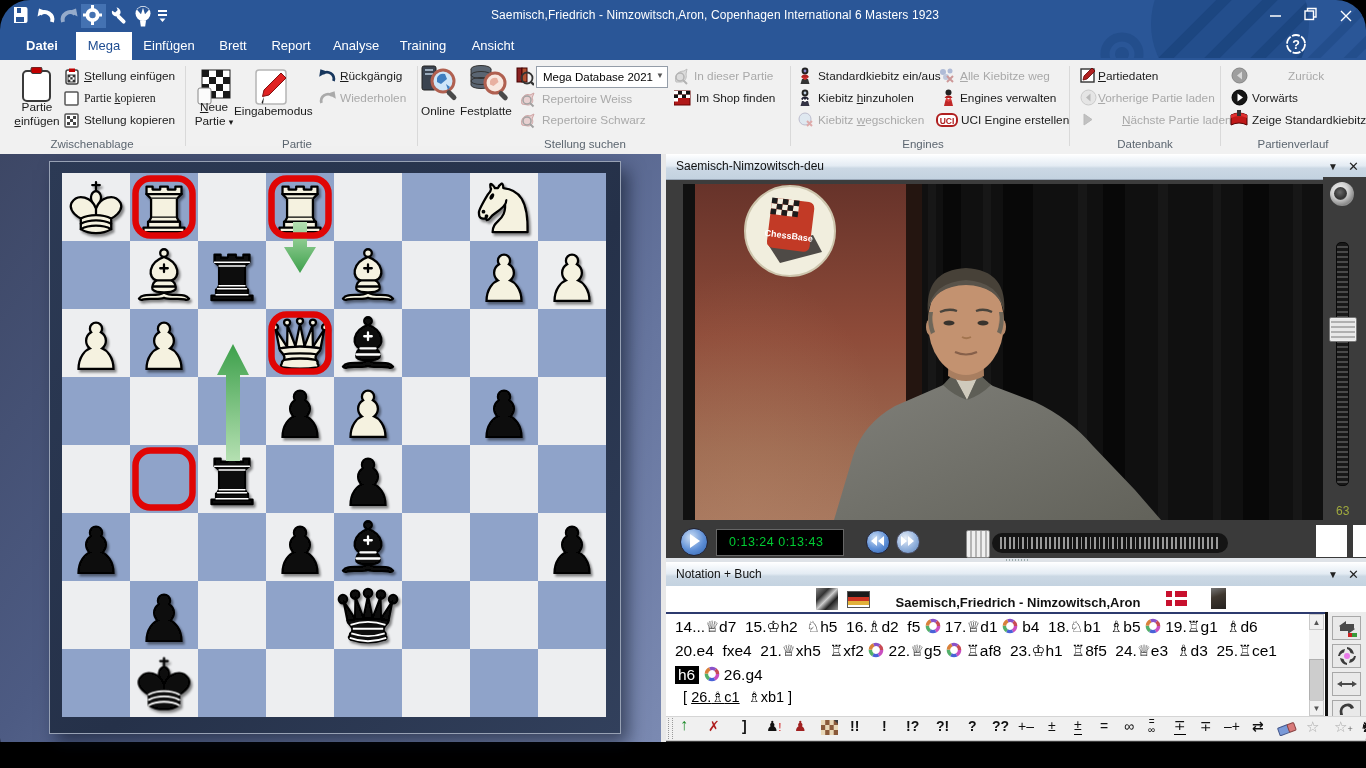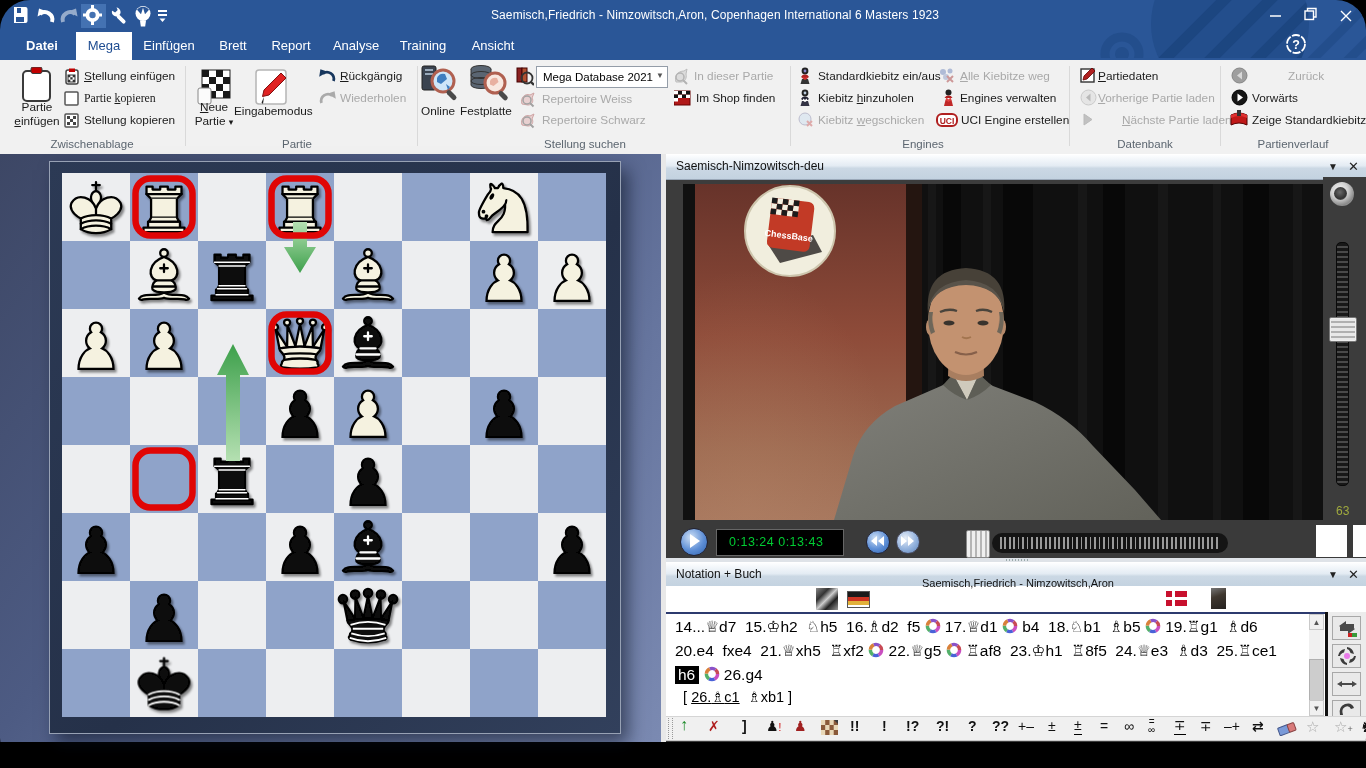--- a/index.html
+++ b/index.html
@@ -595,21 +595,21 @@
    <span style="position:absolute;right:7px;top:0;font-size:13px;color:#222;">✕</span></div>
  <div class="abs" style="left:0;top:432px;width:700px;height:130px;background:#fff;"></div>
 
  <div class="abs" style="left:150px;top:434px;width:22px;height:22px;background:
    linear-gradient(135deg,#888 0%,#333 30%,#ccc 50%,#222 70%,#999 100%);"></div>
  <div class="abs" style="left:181px;top:437px;width:21px;height:15px;border:1px solid #555;">
    <div style="height:4.5px;background:#1a1a1a;"></div>
         <div style="height:4.5px;background:#c32"></div>
         <div style="height:4px;background:#e2b23a"></div>
       </div>
- <div class="abs" style="left:206px;top:417px;width:292px;height:24px;font-size:11px;font-weight:normal;color:#111;text-align:center;line-height:24px;white-space:nowrap;">Saemisch,Friedrich - Nimzowitsch,Aron</div>
+ <div class="abs" style="left:206px;top:437px;width:292px;height:24px;font-size:13px;font-weight:bold;color:#111;text-align:center;line-height:24px;white-space:nowrap;">Saemisch,Friedrich - Nimzowitsch,Aron</div>
  <div class="abs" style="left:500px;top:437px;width:21px;height:15px;background:#c8102e;">
    <div class="abs" style="left:6px;top:0;width:3px;height:15px;background:#fff;"></div>
    <div class="abs" style="left:0;top:6px;width:21px;height:3px;background:#fff;"></div>
       </div>
  <div class="abs" style="left:545px;top:434px;width:15px;height:21px;background:
    linear-gradient(160deg,#777 0%,#403830 40%,#252220 100%);"></div>
  <div class="abs" style="left:0;top:458px;width:660px;height:2px;background:#2c3a6e;"></div>
 
  <svg width="0" height="0" style="position:absolute">
         <defs>

